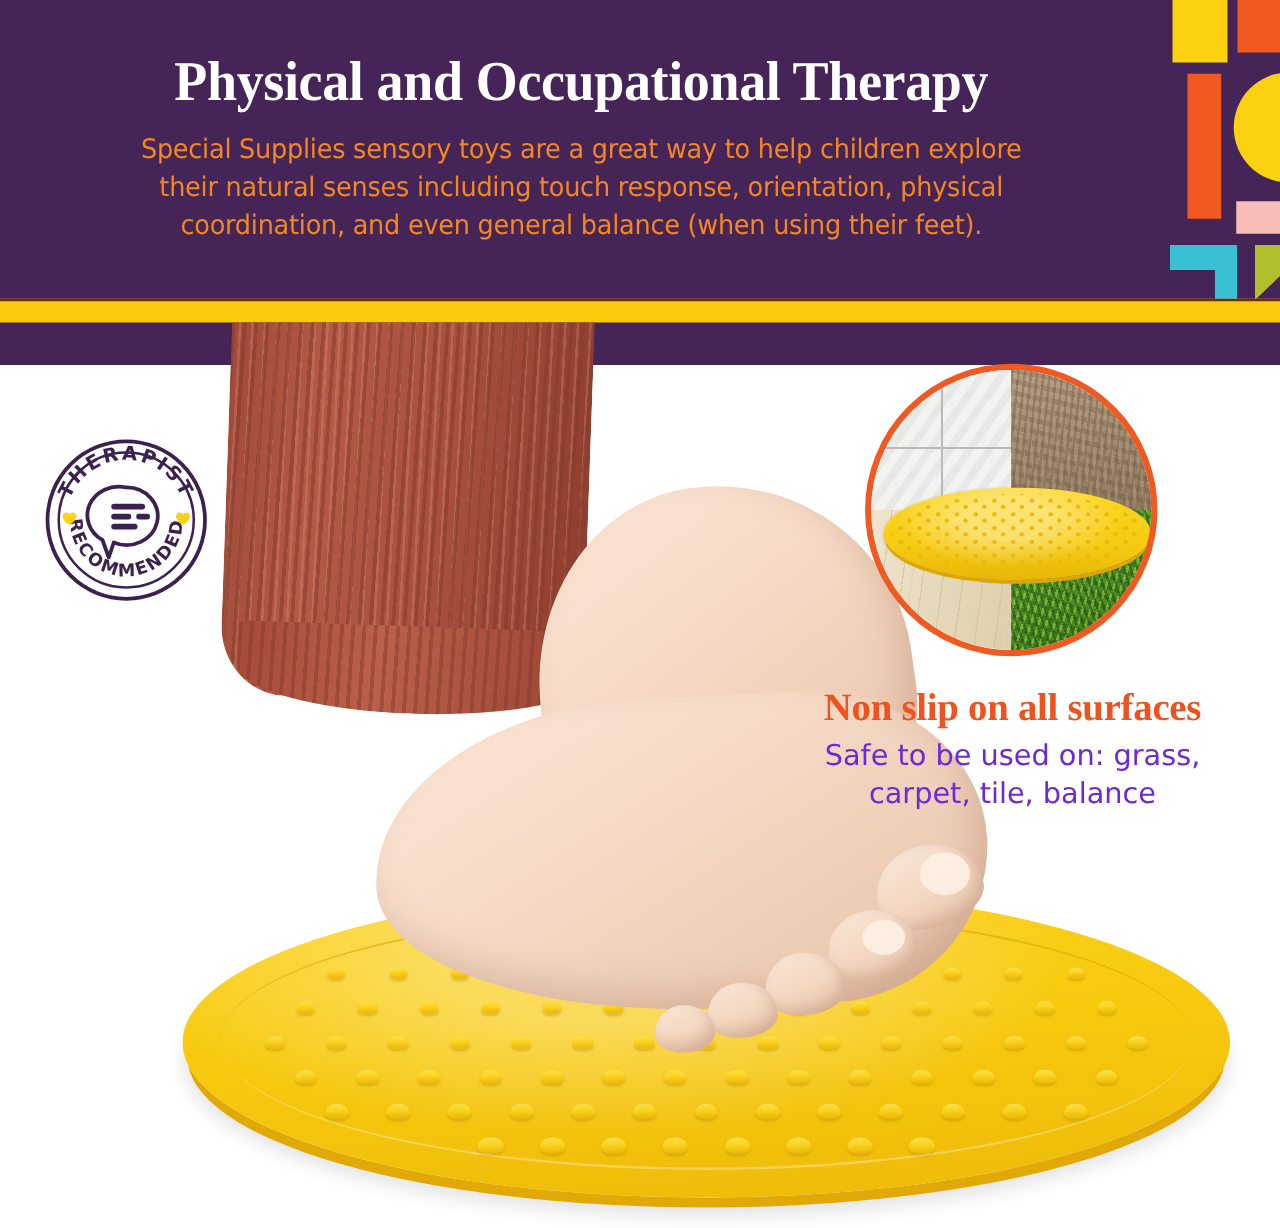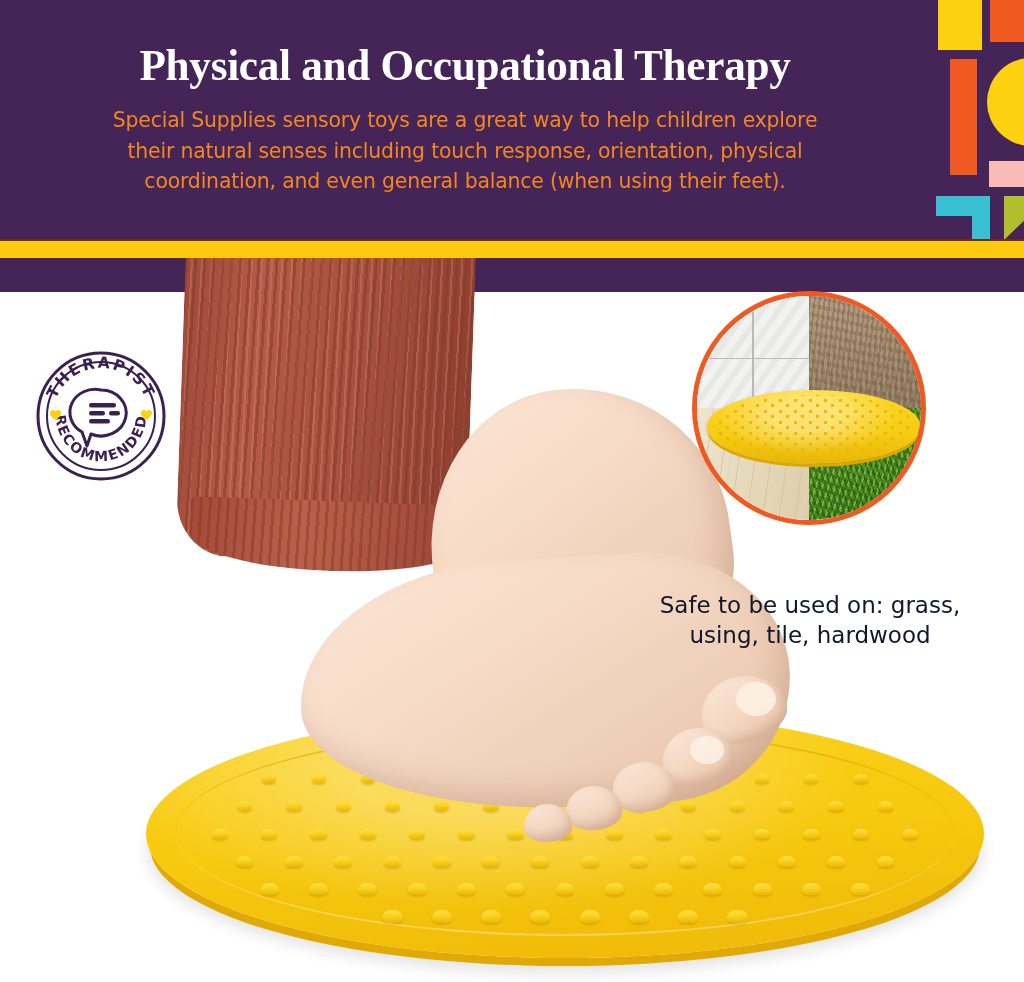--- a/index.html
+++ b/index.html
@@ -121,21 +121,21 @@
 
   
   .surf-head {
     position: absolute; left: 600px; top: 548px; width: 420px;
     text-align: center; color: #f0511d;
     font-family: "Liberation Serif", serif; font-weight: 700;
     font-size: 31px; letter-spacing: -0.2px;
   }
   .surf-sub {
     position: absolute; left: 600px; top: 590px; width: 420px;
-    text-align: center; color: #0f172a;
+    text-align: center; color: #6d28d9;
     font-family: "DejaVu Sans", sans-serif;
     font-size: 23px; line-height: 1.32;
   }
   .surf-sub div { white-space: nowrap; }
 
   
   .photo { position: absolute; left: 0; top: 258px; width: 1024px; height: 724px; overflow: hidden; }
 
   .disc {
     position: absolute; left: 146px; top: 452px; width: 838px; height: 248px;
@@ -374,18 +374,19 @@
 
   <div class="surfaces" data-interactable="false">
     <div class="quad q-tile" data-interactable="false"></div>
     <div class="quad q-carpet" data-interactable="false"></div>
     <div class="quad q-wood" data-interactable="false"></div>
     <div class="quad q-grass" data-interactable="false"></div>
     <div class="mini-split" data-interactable="false"></div>
     <div class="mini-disc" data-interactable="false"></div>
   </div>
 
+  <div class="surf-head" data-interactable="false">Non slip on all surfaces</div>
   <div class="surf-sub" data-interactable="false">
     <div data-interactable="false">Safe to be used on: grass,</div>
-    <div data-interactable="false">using, tile, hardwood</div>
+    <div data-interactable="false">carpet, tile, balance</div>
   </div>
 
 </div>
 
 </body></html>

